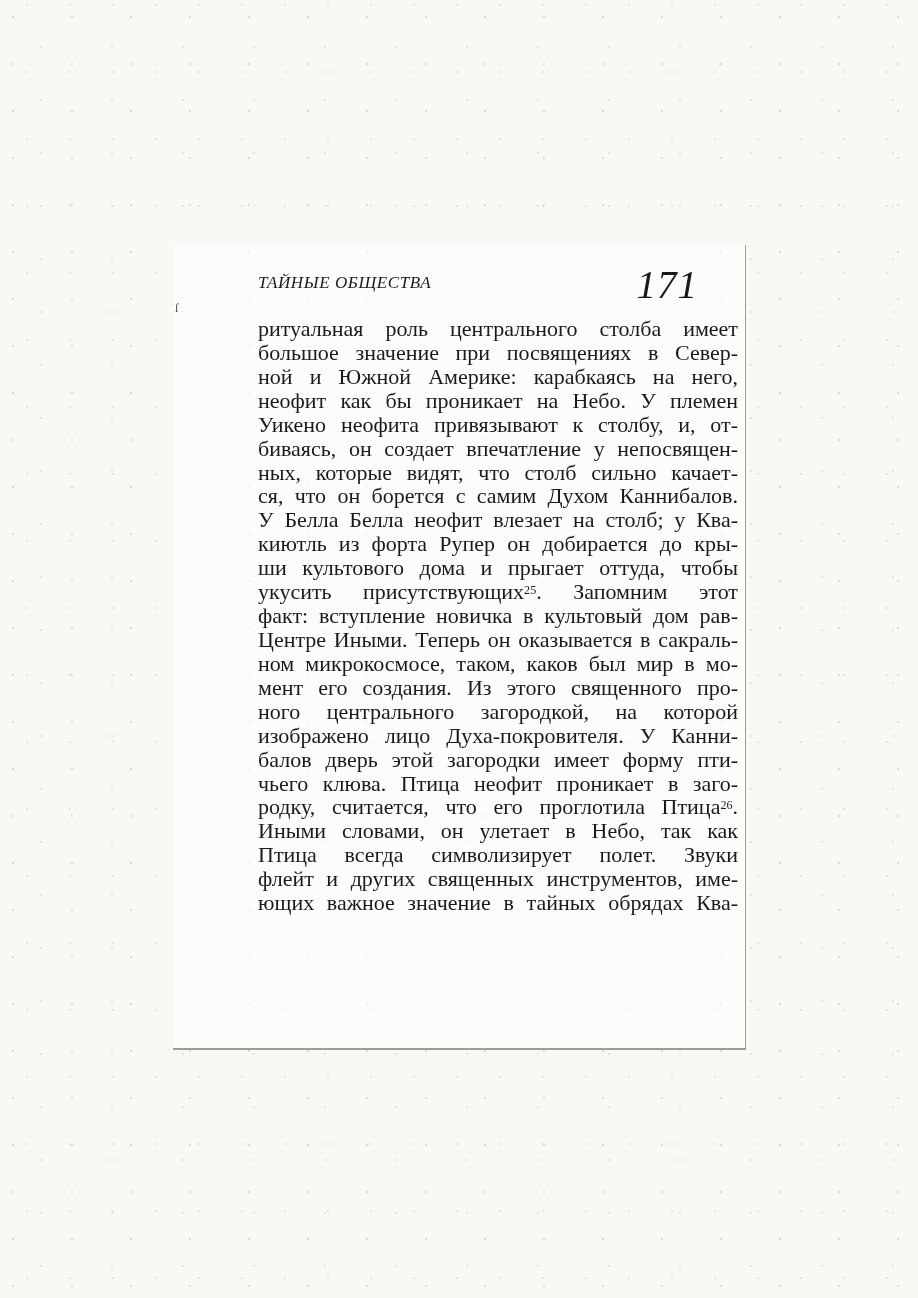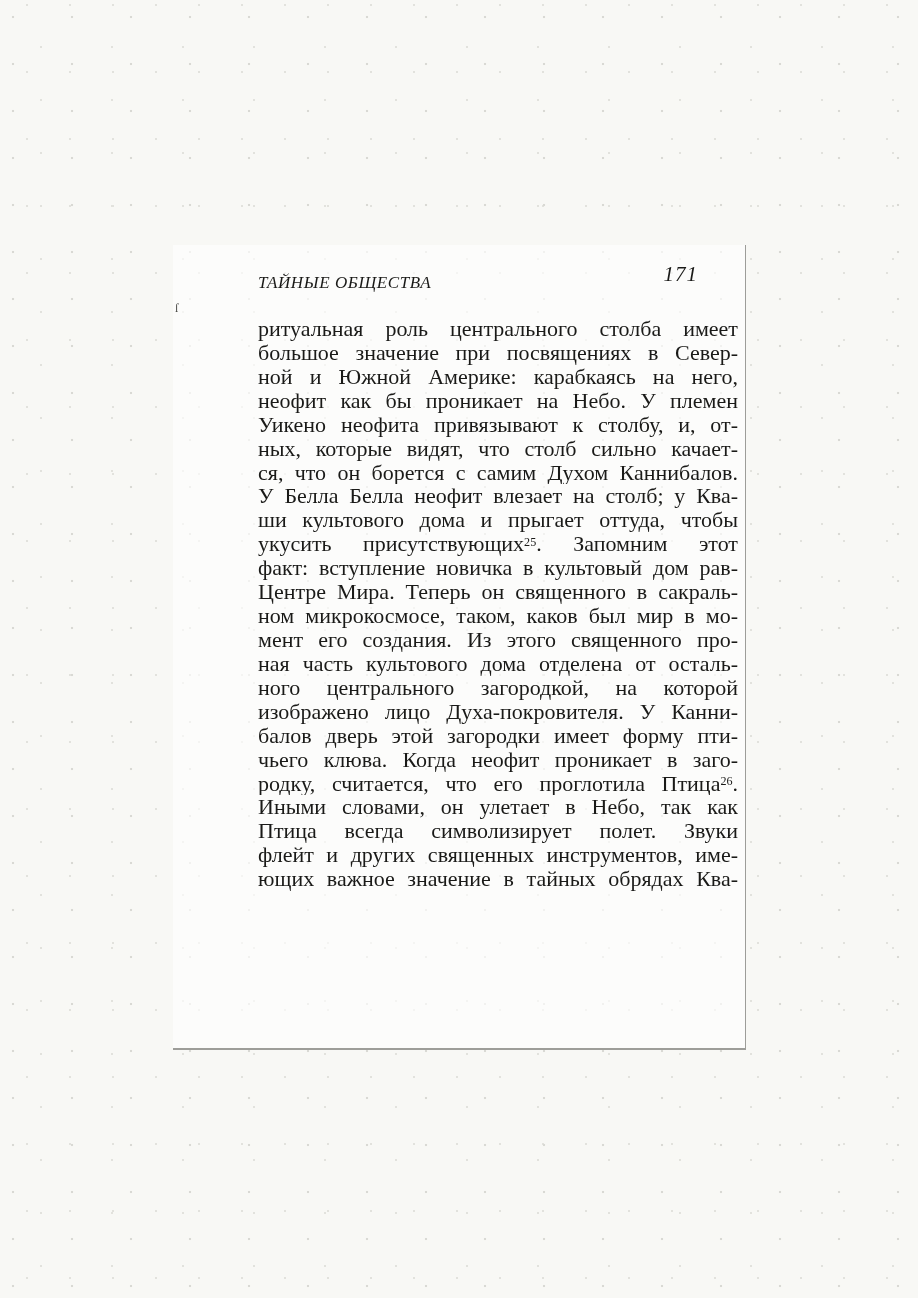--- a/index.html
+++ b/index.html
@@ -48,21 +48,21 @@
     font-size: 17px;
     letter-spacing: 0.6px;
     white-space: nowrap;
   }
 
   .page-number {
     position: absolute;
     right: 47px;
     top: 17px;
     font-style: italic;
-    font-size: 21px;
+    font-size: 39px;
     letter-spacing: 1px;
   }
 
   .text-block {
     position: absolute;
     left: 85px;
     top: 72px;
     width: 480px;
     font-size: 22px;
     line-height: 23.93px;
@@ -91,34 +91,35 @@
   <div class="sheet">
     <span class="artifact">ſ</span>
     <div class="running-head">ТАЙНЫЕ ОБЩЕСТВА</div>
     <div class="page-number">171</div>
     <div class="text-block">
         <div class="line">ритуальная роль центрального столба имеет</div>
         <div class="line">большое значение при посвящениях в Север-</div>
         <div class="line">ной и Южной Америке: карабкаясь на него,</div>
         <div class="line">неофит как бы проникает на Небо. У племен</div>
         <div class="line">Уикено неофита привязывают к столбу, и, от-</div>
+        <div class="line">биваясь, он создает впечатление у непосвящен-</div>
         <div class="line">ных, которые видят, что столб сильно качает-</div>
         <div class="line">ся, что он борется с самим Духом Каннибалов.</div>
         <div class="line">У Белла Белла неофит влезает на столб; у Ква-</div>
+        <div class="line">киютль из форта Рупер он добирается до кры-</div>
         <div class="line">ши культового дома и прыгает оттуда, чтобы</div>
         <div class="line">укусить присутствующих<sup>25</sup>. Запомним этот</div>
         <div class="line">факт: вступление новичка в культовый дом рав-</div>
-        <div class="line">Центре Мира. Теперь он священного в сакраль-</div>
+        <div class="line">Центре Иными. Теперь он оказывается в сакраль-</div>
         <div class="line">ном микрокосмосе, таком, каков был мир в мо-</div>
         <div class="line">мент его создания. Из этого священного про-</div>
-        <div class="line">ная часть культового дома отделена от осталь-</div>
         <div class="line">ного центрального загородкой, на которой</div>
         <div class="line">изображено лицо Духа-покровителя. У Канни-</div>
         <div class="line">балов дверь этой загородки имеет форму пти-</div>
-        <div class="line">чьего клюва. Когда неофит проникает в заго-</div>
+        <div class="line">чьего клюва. Птица неофит проникает в заго-</div>
         <div class="line">родку, считается, что его проглотила Птица<sup>26</sup>.</div>
         <div class="line">Иными словами, он улетает в Небо, так как</div>
         <div class="line">Птица всегда символизирует полет. Звуки</div>
         <div class="line">флейт и других священных инструментов, име-</div>
         <div class="line">ющих важное значение в тайных обрядах Ква-</div>
       </div>
   </div>
 </div>
 
 </body></html>

